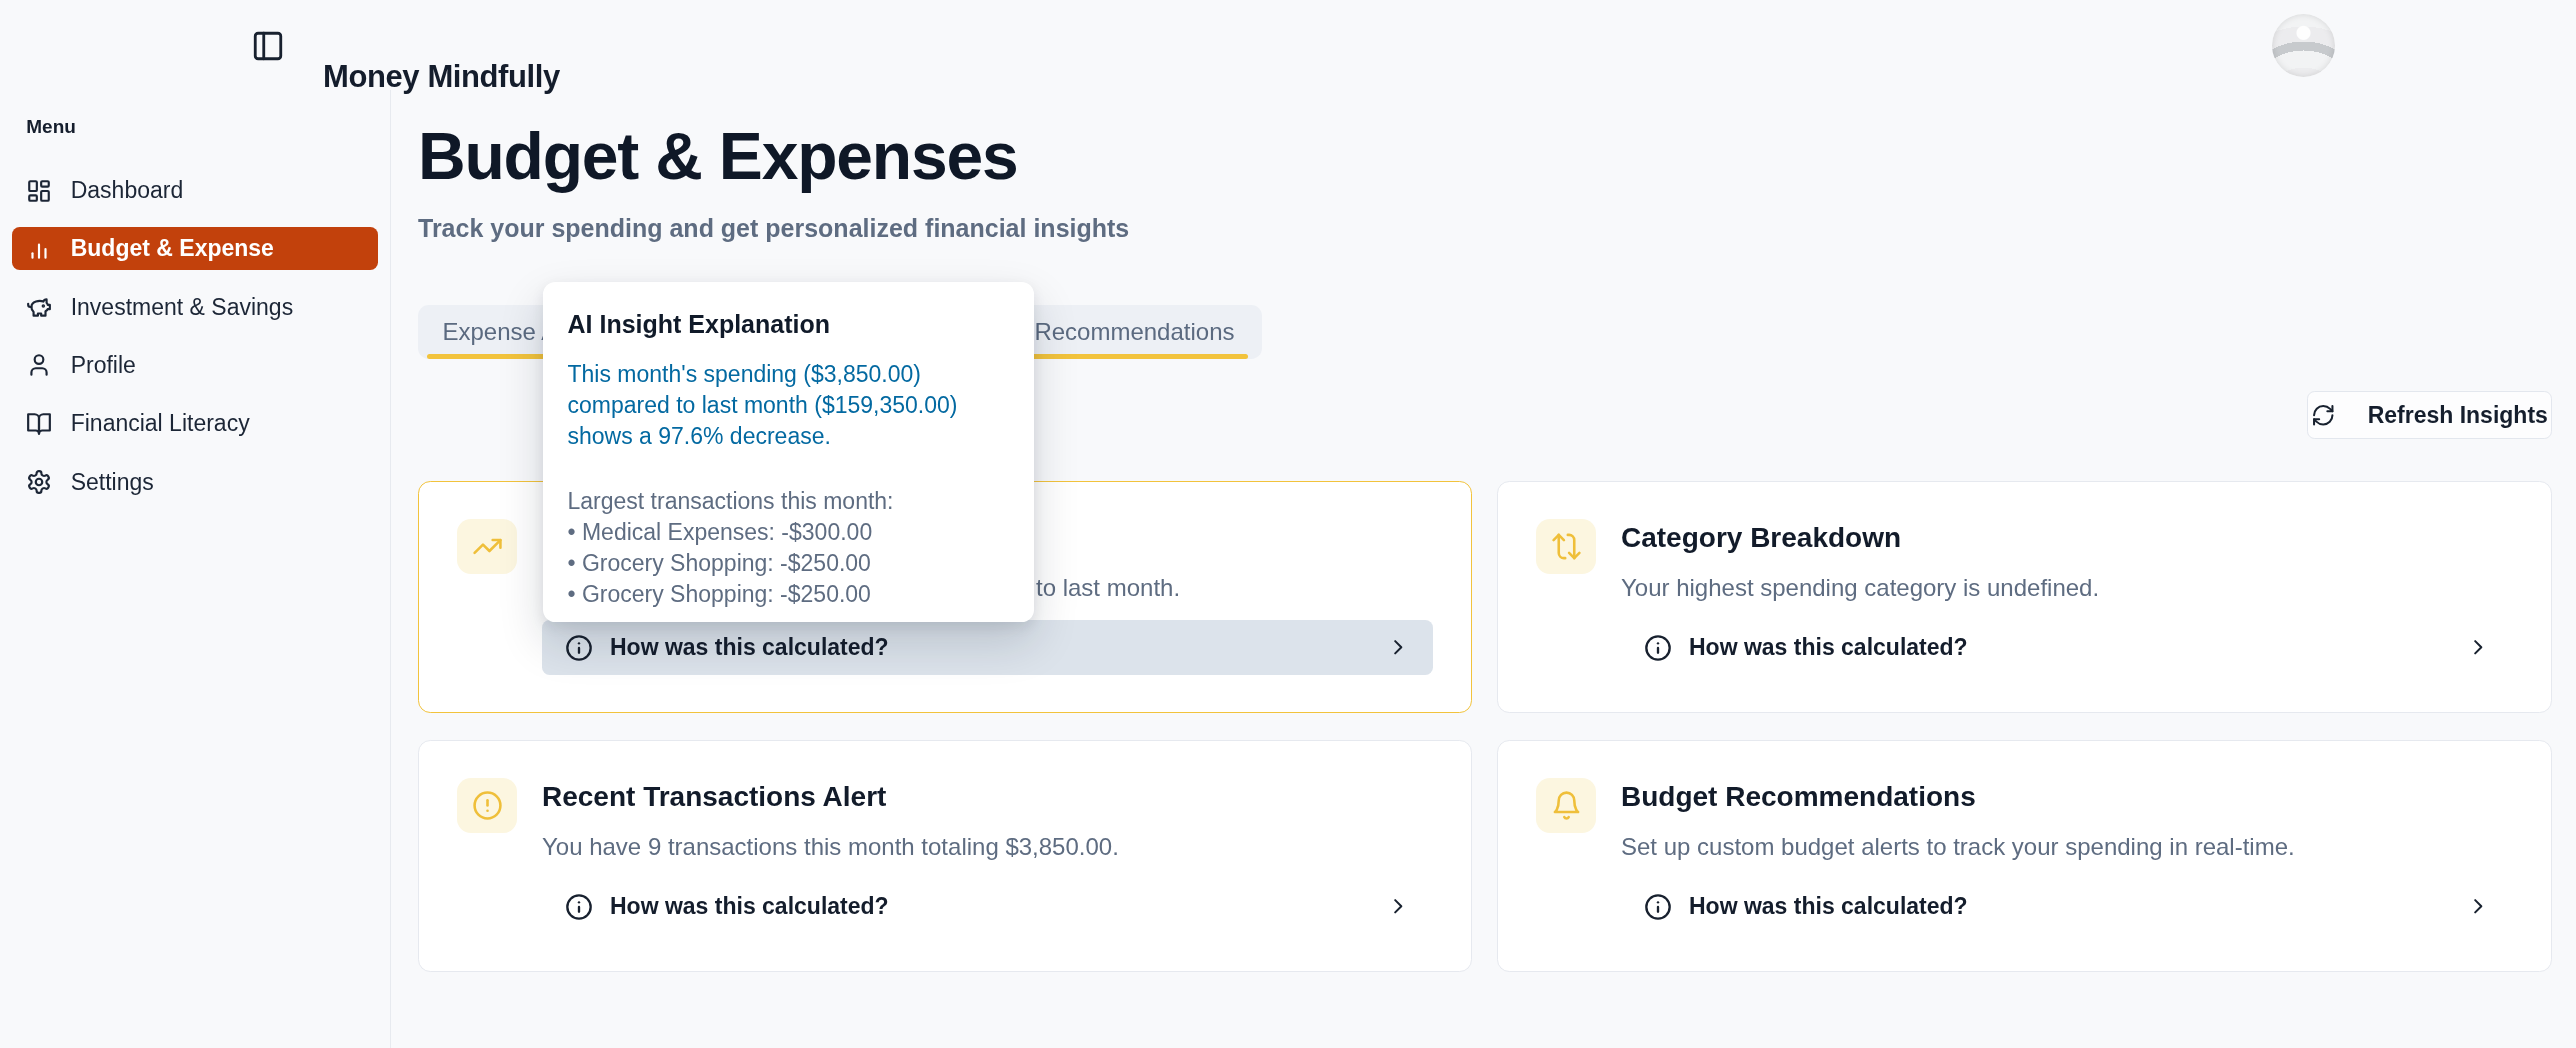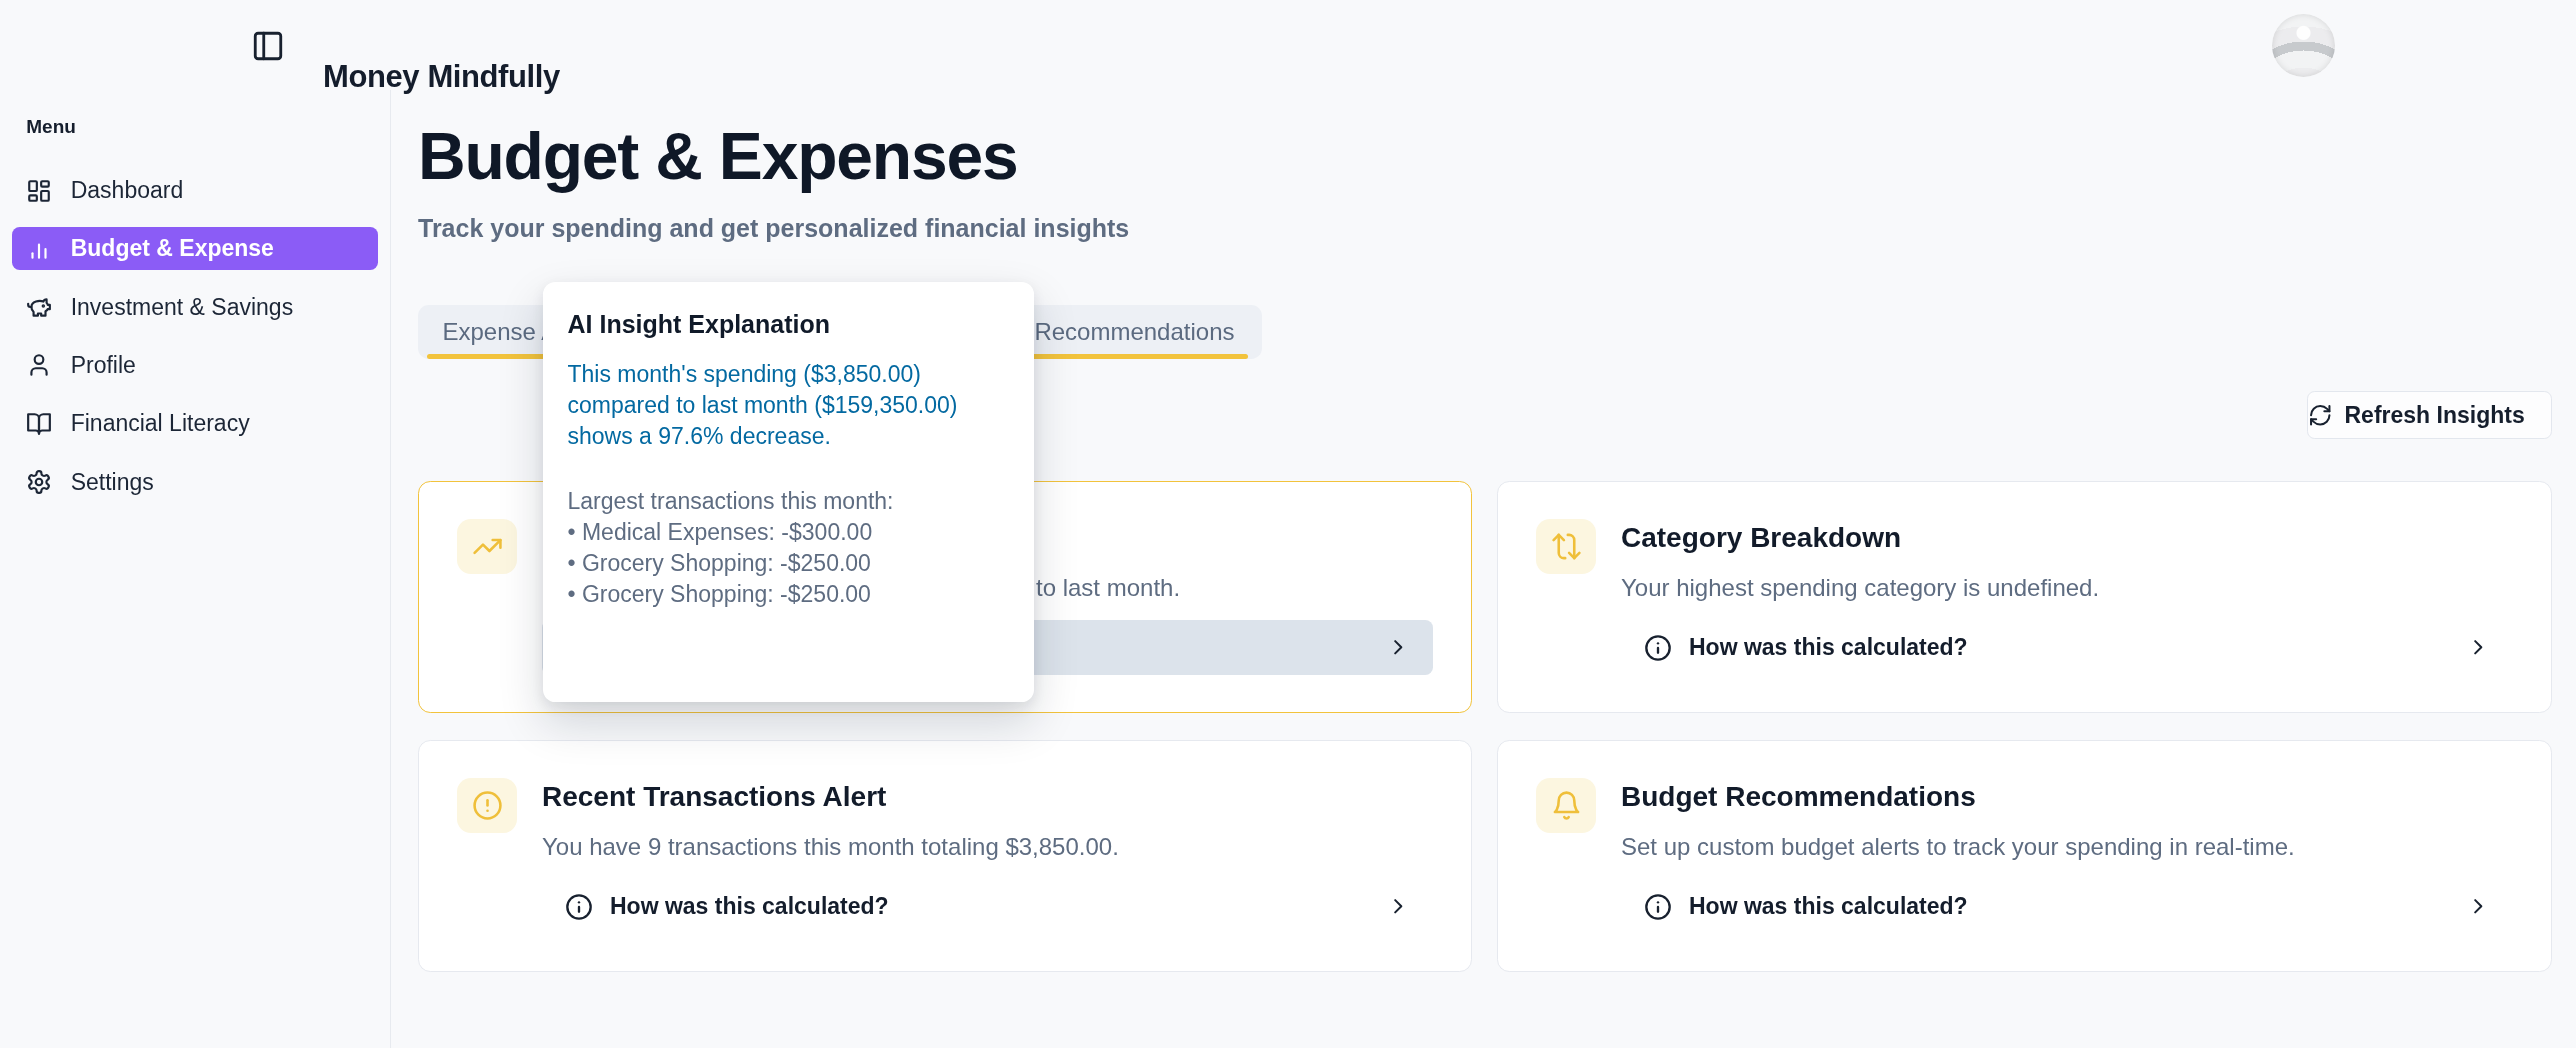--- a/index.html
+++ b/index.html
@@ -29,21 +29,21 @@
     position:absolute; left:0; top:90px; width:391px; bottom:0;
     border-right:1.5px solid #E7EAEF; padding:23px 12.3px 0 12.3px; background:#F8F9FB;
   }
   .menu-label { font-size:19px; font-weight:700; color:#151E2D; margin:3.1px 0 31px 14px; }
   .nav { display:flex; flex-direction:column; gap:15.3px; }
   .nav-item {
     display:flex; align-items:center; gap:18.4px; height:43px; padding:0 14px;
     border-radius:7.7px; font-size:23px; color:#1C2636; cursor:pointer; background:transparent; border:none; text-align:left;
   }
   .nav-item .nav-icon { width:26px; height:26px; color:#1C2636; flex:0 0 auto; }
-  .nav-item.active { background:#8b5cf6; color:#FFFFFF; font-weight:700; }
+  .nav-item.active { background:#c2410c; color:#FFFFFF; font-weight:700; }
   .nav-item.active .nav-icon { color:#FFFFFF; }
 
   
   .main { position:absolute; left:393px; top:90px; right:0; bottom:0; }
   .page-title { position:absolute; left:25px; top:28px; font-size:66px; font-weight:800; letter-spacing:-1.2px; color:#0F1827; }
   .page-subtitle { position:absolute; left:25px; top:124px; font-size:25px; color:#5E6C81;font-weight:bold; }
 
   .tabbar {
     position:absolute; left:25px; top:215px; width:844px; height:54px;
     background:#EDF0F5; border-radius:10.7px;
@@ -52,21 +52,21 @@
     content:""; position:absolute; left:9.2px; right:14px; bottom:0; height:5.4px;
     background:#F2C33C; border-radius:3.1px;
   }
   .tab { position:absolute; top:0; height:54px; line-height:54px; font-size:24px; font-weight:500; color:#5B6A80; background:none; border:none; cursor:pointer; }
   .tab-0 { left:24.5px; }
   .tab-1 { left:527px; }
 
   .refresh-btn {
     position:absolute; left:1914px; top:301px; width:245px; height:48px;
     background:#FDFDFE; border:1.5px solid #E3E7EE; border-radius:7.7px;
-    display:flex; align-items:center; justify-content:flex-start; gap:12px;
+    display:flex; align-items:center; justify-content:center; gap:32px;
     font-size:23px; font-weight:600; color:#151E2D; font-family:inherit; cursor:pointer;
   }
   .refresh-btn .r-icon { width:24.5px; height:24.5px; color:#18212F; }
 
   
   .cards {
     position:absolute; left:25px; top:391px;
     display:grid; grid-template-columns:1054px 1055px; grid-auto-rows:232px; gap:27px 25px;
   }
   .card { position:relative; background:#FFFFFF; border:1.5px solid #E6E9EF; border-radius:12.3px; }
@@ -85,21 +85,21 @@
     display:flex; align-items:center; gap:17px; padding:0 23px;
     background:transparent; border:none; cursor:pointer; font-family:inherit;
   }
   .card--alert .how-row { background:#DCE3EB; }
   .how-row .info-ic { width:28px; height:28px; color:#18212F; flex:0 0 auto; }
   .how-row .how-text { font-size:23px; font-weight:600; color:#141D2C; }
   .how-row .chev { margin-left:auto; width:24.5px; height:24.5px; color:#18212F; }
 
   
   .tooltip {
-    position:absolute; left:150px; top:192px; width:491px; height:420px; z-index:50;
+    position:absolute; left:150px; top:192px; width:491px; height:340px; z-index:50;
     background:#FFFFFF; border-radius:12.3px; padding:28px 24.5px 0 24.5px;
     box-shadow:0 20px 46px rgba(15,23,42,0.16), 0 4.6px 12.3px rgba(15,23,42,0.08);
   }
   .tt-title { font-size:25px; font-weight:700; color:#101A29; margin-bottom:20px; }
   .tt-body { font-size:23px; line-height:31px; color:#0369a1; width:445px; margin-bottom:34px; }
   .tt-line { font-size:23px; line-height:31px; color:#5E6C81; }
 </style>
 </head>
 <body>
 

